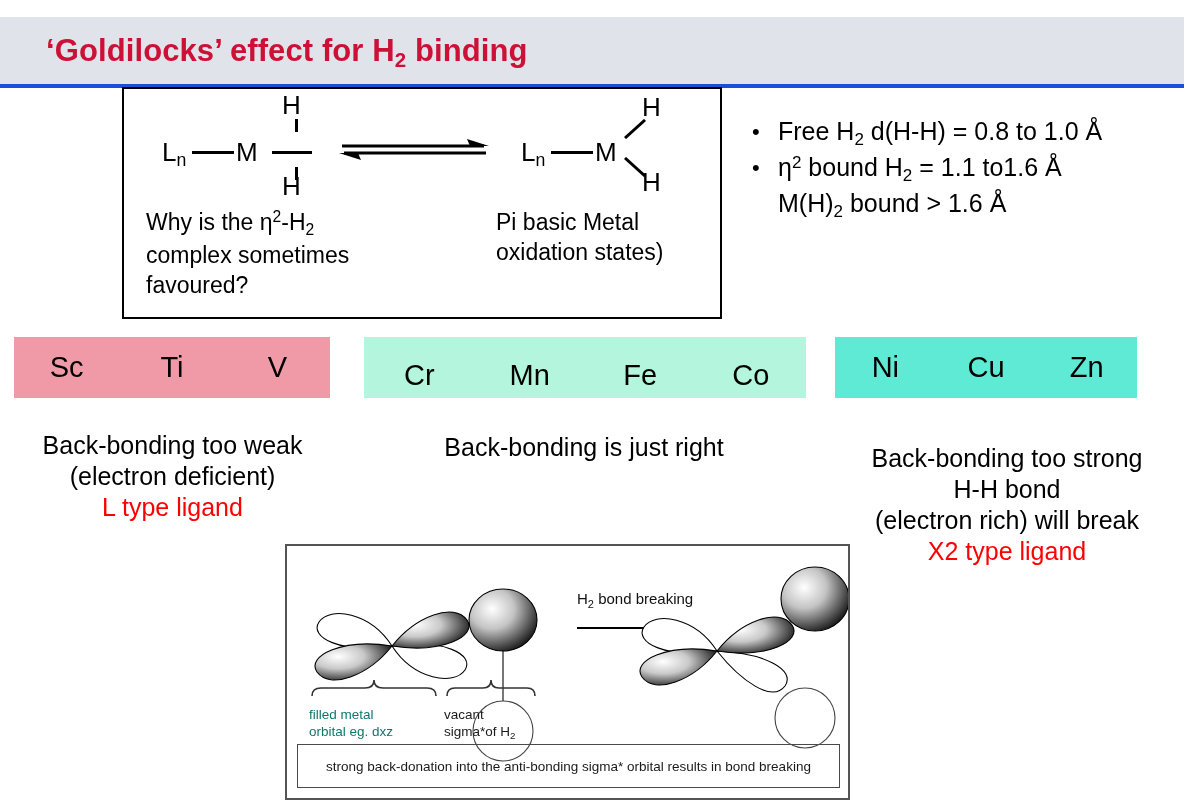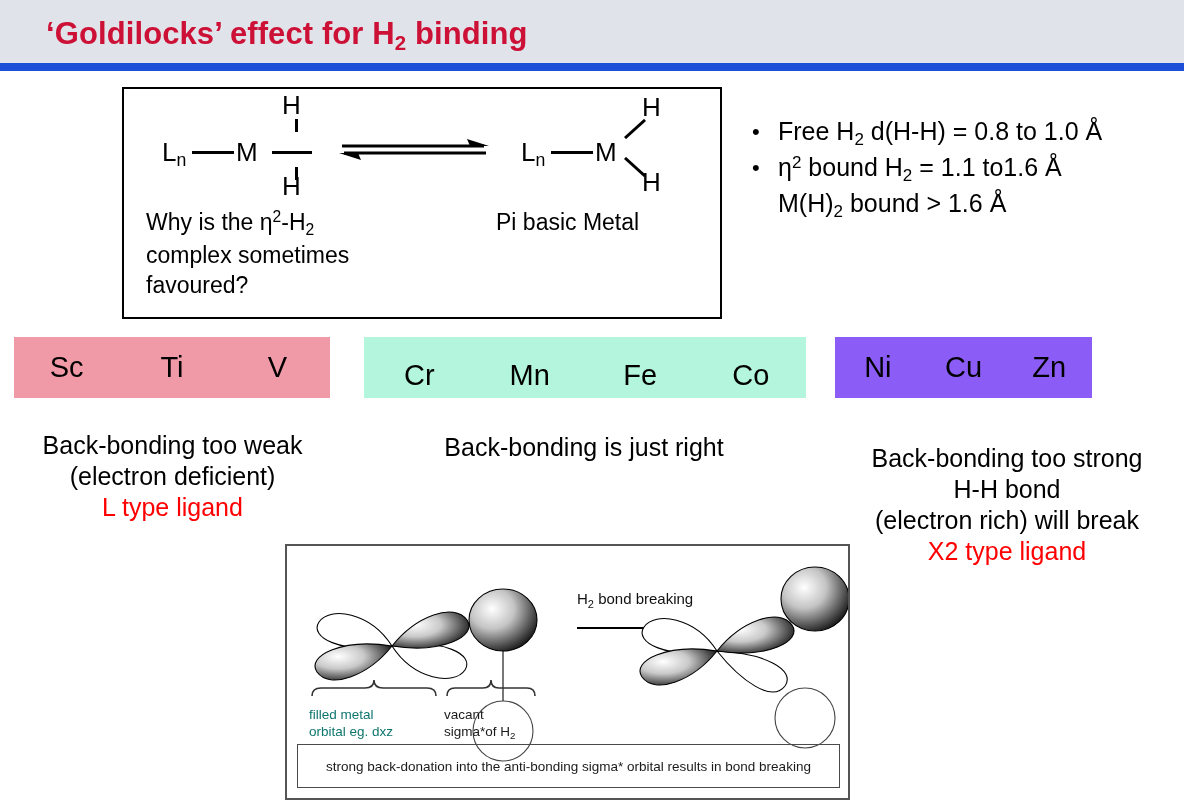--- a/index.html
+++ b/index.html
@@ -3,22 +3,22 @@
 <meta charset="utf-8">
 <style>
   html,body{margin:0;padding:0;}
   body{
     width:1184px;height:802px;background:#ffffff;
     font-family:"Liberation Sans","DejaVu Sans",sans-serif;
     position:relative;overflow:hidden;
   }
   
   .header{
-    position:absolute;left:0;top:0;width:1184px;height:71px;
-    background:#e0e3e9;border-bottom:8px solid #1d4ed8;box-sizing:border-box;
+    position:absolute;left:0;top:17px;width:1184px;height:71px;
+    background:#e0e3e9;border-bottom:4px solid #1d4ed8;box-sizing:border-box;
   }
   .header-title{
     position:absolute;left:46px;top:16px;
     font-size:31px;font-weight:bold;color:#cc1036;letter-spacing:0.1px;
     white-space:nowrap;
   }
   .header-title sub{font-size:0.66em;vertical-align:baseline;position:relative;top:6px;}
 
   
   .rxn-box{
@@ -59,21 +59,21 @@
   .bullet-row{display:flex;align-items:flex-start;}
   .bullet-dot{width:26px;flex:0 0 26px;font-size:22px;line-height:33px;}
   .bullet-txt{flex:1;white-space:nowrap;}
   .bullet-cont{margin-left:26px;white-space:nowrap;}
 
   
   .bar{position:absolute;height:61px;display:flex;align-items:center;}
   .bar span{font-size:29px;color:#000;text-align:center;}
   #bar-left{left:14px;top:337px;width:316px;background:#f09aa8;}
   #bar-mid{left:364px;top:337px;width:442px;background:#b3f5dd;}
-  #bar-right{left:835px;top:337px;width:257px;background:#8b5cf6;}
+  #bar-right{left:835px;top:337px;width:302px;background:#5eead4;}
   #bar-left span{flex:1;}
   #bar-mid span{flex:1;margin-top:16px;}
   #bar-right span{flex:1;}
 
   
   .cap{position:absolute;text-align:center;color:#000;font-size:25px;line-height:31px;}
   #cap-left{left:0px;top:430px;width:345px;}
   #cap-mid{left:363px;top:432px;width:442px;}
   #cap-right{left:830px;top:443px;width:354px;}
   .cap .red{color:#ff0000;}
@@ -135,20 +135,21 @@
   <div class="eq rh-bot">H</div>
 
   <div class="rxn-q">
     <div><span>Why is the </span><span>η</span><span class="sup">2</span><span>-H</span><span class="sub">2</span></div>
     <div>complex sometimes</div>
     <div>favoured?</div>
   </div>
 
   <div class="rxn-a">
     <div>Pi basic Metal</div>
+    <div>oxidation states)</div>
   </div>
 </div>
 
 <div class="bullets">
   <div class="bullet-row">
     <div class="bullet-dot">•</div>
     <div class="bullet-txt"><span>Free H</span><span class="sub">2</span><span> d(H-H) = 0.8 to 1.0 Å</span></div>
   </div>
   <div class="bullet-row">
     <div class="bullet-dot">•</div>

